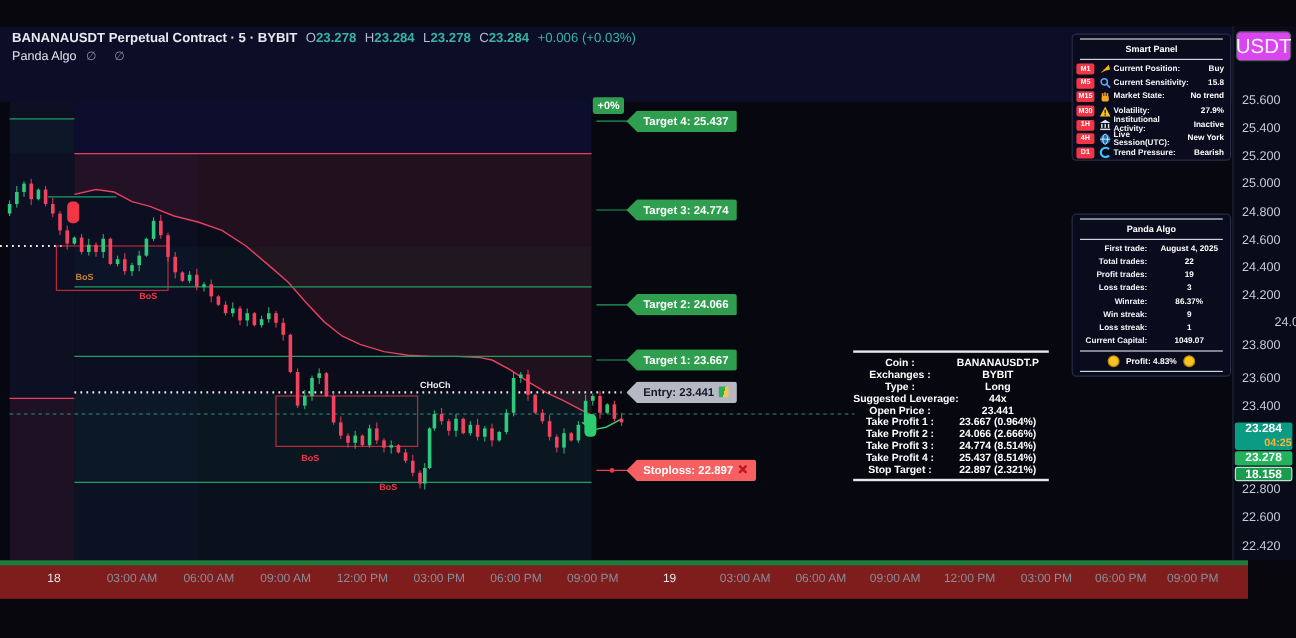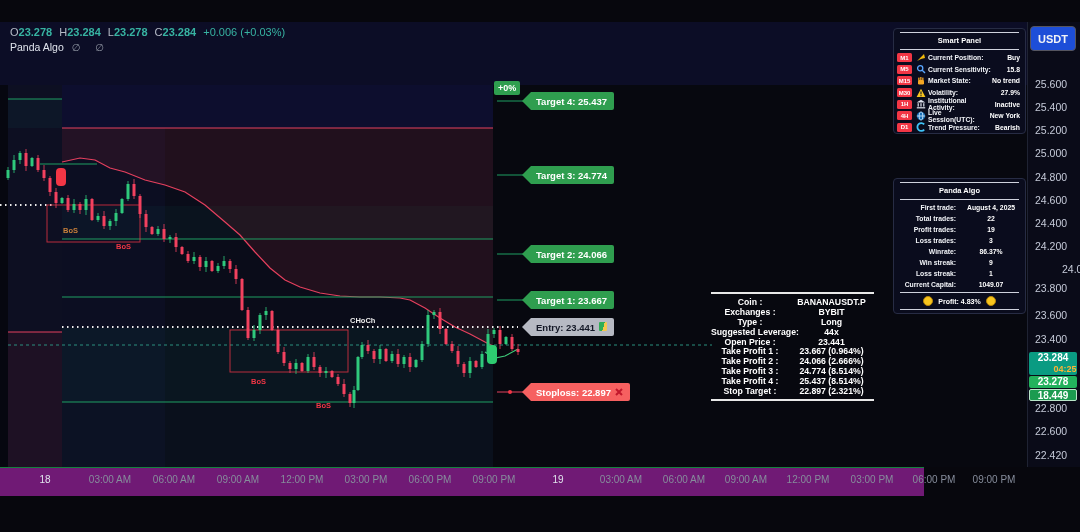--- a/index.html
+++ b/index.html
@@ -15,22 +15,22 @@
   .sym-line{position:absolute;left:10px;top:26px;z-index:5;display:flex;gap:7px;align-items:baseline;white-space:nowrap;}
   .sym-title{font-size:11px;font-weight:bold;color:#e6e9f0;}
   .ohlc-pair{font-size:11px;}
   .ohlc-letter{color:#b7bcc8;}
   .ohlc-val{color:#37b3a2;font-weight:bold;}
   .ohlc-chg{font-size:11px;color:#37b3a2;}
   .ind-line{position:absolute;left:10px;top:41px;z-index:5;display:flex;gap:8px;align-items:baseline;}
   .ind-name{font-size:10.5px;color:#dfe3ec;}
   .ind-hidden{font-size:10px;color:#8d93a0;letter-spacing:6px;}
   
-  .usdt-btn{position:absolute;left:1030px;top:26px;width:44px;height:23px;background:#1d4ed8;
-            border:1px solid #55555f;border-radius:4px;color:#f2f3f7;font-size:11px;font-weight:bold;
+  .usdt-btn{position:absolute;left:1030px;top:26px;width:44px;height:23px;background:#d946ef;
+            border:1px solid #55555f;border-radius:4px;color:#f2f3f7;font-size:17px;font-weight:normal;
             display:flex;align-items:center;justify-content:center;z-index:8;}
   
   .panel{position:absolute;left:893px;width:133px;background:rgba(10,13,30,0.96);
          border:1px solid #272c44;border-radius:4px;z-index:6;box-sizing:border-box;}
   .panel-title{margin:3px 6px 2px;text-align:center;color:#fff;font-size:7.5px;font-weight:bold;
                border-top:1px solid #cfd2dd;border-bottom:1px solid #cfd2dd;padding:3px 0 4px;}
   .sp-row{display:flex;align-items:center;height:11.6px;padding:0 3px;}
   .tf-badge{width:15px;height:9px;background:#f23645;color:#fff;font-size:6px;font-weight:bold;
             display:flex;align-items:center;justify-content:center;border-radius:1.5px;margin-right:3px;flex:none;}
   .sp-icon{width:11px;display:flex;justify-content:center;margin-right:2px;flex:none;}
@@ -50,22 +50,22 @@
   .tb-label{width:78px;text-align:center;color:#fff;font-size:8.7px;font-weight:bold;white-space:nowrap;flex:none;}
   .tb-value{flex:1;text-align:center;color:#fff;font-size:8.7px;font-weight:bold;white-space:nowrap;}
   
   .price-axis{position:absolute;left:1027px;top:22px;width:53px;height:445px;z-index:3;
               background:#0a0b18;border-left:1px solid #1f2333;}
   .tick{position:absolute;left:7px;font-size:10.5px;color:#c6cbd9;}
   .pbox{position:absolute;left:1px;width:48px;border-radius:2px;color:#fff;font-weight:bold;
         font-size:10px;text-align:center;box-sizing:border-box;z-index:4;line-height:12px;}
   .pbox .sub{font-size:9px;line-height:10px;}
   
-  .time-axis{position:absolute;left:0;top:467px;width:924px;height:28px;background:#701a75;
-             border-top:1px solid #15803d;z-index:3;}
+  .time-axis{position:absolute;left:0;top:467px;width:1040px;height:28px;background:#7f1d1d;
+             border-top:4px solid #15803d;z-index:3;}
   .ttick{position:absolute;top:6px;font-size:10px;color:#8058;color:#868d9c;transform:translateX(-50%);white-space:nowrap;}
   .ttick.major{color:#e0e4ed;}
   
   .footer{position:absolute;left:0;top:495px;width:1080px;height:37px;background:#131419;z-index:7;}
   .footer-left{position:absolute;left:0;top:0;width:132px;height:37px;background:#232429;}
   .logo{position:absolute;left:28px;top:10px;}
   .brand{position:absolute;left:57px;top:0;height:37px;display:flex;align-items:center;
          color:#eceff4;font-size:16.5px;font-weight:bold;letter-spacing:0.2px;}
   
   .plus-badge{position:absolute;left:494px;top:81px;background:#2f9e4f;color:#fff;font-size:9px;
@@ -299,20 +299,21 @@
       <circle cx="510" cy="392" r="2" fill="#f23645"></circle>
       <text x="63" y="233" fill="#c87f3a" font-size="7.5" font-weight="bold" font-family="Liberation Sans, sans-serif">BoS</text>
       <text x="116" y="249" fill="#f23645" font-size="7.5" font-weight="bold" font-family="Liberation Sans, sans-serif">BoS</text>
       <text x="251" y="384" fill="#f23645" font-size="7.5" font-weight="bold" font-family="Liberation Sans, sans-serif">BoS</text>
       <text x="316" y="408" fill="#f23645" font-size="7.5" font-weight="bold" font-family="Liberation Sans, sans-serif">BoS</text>
       <text x="350" y="323" fill="#ececec" font-size="7.5" font-weight="bold" font-family="Liberation Sans, sans-serif">CHoCh</text>
     </svg>
 
 
   <div class="sym-line">
+    <span class="sym-title">BANANAUSDT Perpetual Contract · 5 · BYBIT</span>
     <span class="ohlc-pair"><span class="ohlc-letter">O</span><span class="ohlc-val">23.278</span></span>
     <span class="ohlc-pair"><span class="ohlc-letter">H</span><span class="ohlc-val">23.284</span></span>
     <span class="ohlc-pair"><span class="ohlc-letter">L</span><span class="ohlc-val">23.278</span></span>
     <span class="ohlc-pair"><span class="ohlc-letter">C</span><span class="ohlc-val">23.284</span></span>
     <span class="ohlc-chg">+0.006 (+0.03%)</span>
   </div>
   <div class="ind-line">
     <span class="ind-name">Panda Algo</span>
     <span class="ind-hidden">∅ ∅</span>
   </div>
@@ -537,21 +538,21 @@
       <div class="tick" style="top: 403px;">22.600</div>
       <div class="tick" style="top: 427px;">22.420</div>
       <div class="pbox" style="top: 330px; height: 23px; background: rgb(10, 155, 130);">
         <div>23.284</div>
         <div class="sub" style="color: rgb(255, 180, 51); margin-left: 24px;">04:25</div>
       </div>
       <div class="pbox" style="top: 354px; height: 12px; background: rgb(35, 178, 93);">
         <div>23.278</div>
       </div>
       <div class="pbox" style="top: 367px; height: 12px; background: rgb(27, 155, 80); border: 1px solid rgb(185, 230, 201);">
-        <div>18.449</div>
+        <div>18.158</div>
       </div>
     </div>
 
   <div class="time-axis" id="time-ticks">
       <div class="ttick major" style="left: 45px;">18</div>
       <div class="ttick" style="left: 110px;">03:00 AM</div>
       <div class="ttick" style="left: 174px;">06:00 AM</div>
       <div class="ttick" style="left: 238px;">09:00 AM</div>
       <div class="ttick" style="left: 302px;">12:00 PM</div>
       <div class="ttick" style="left: 366px;">03:00 PM</div>

